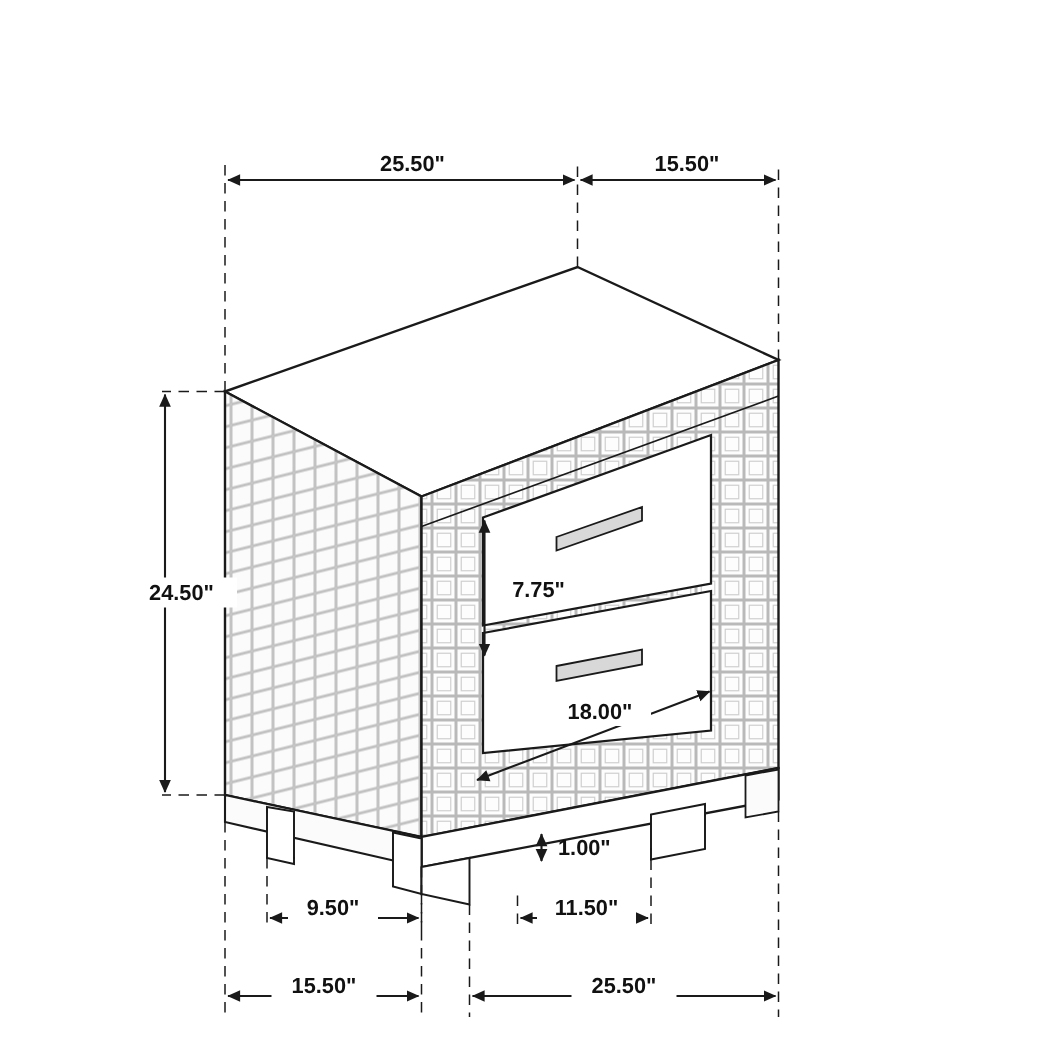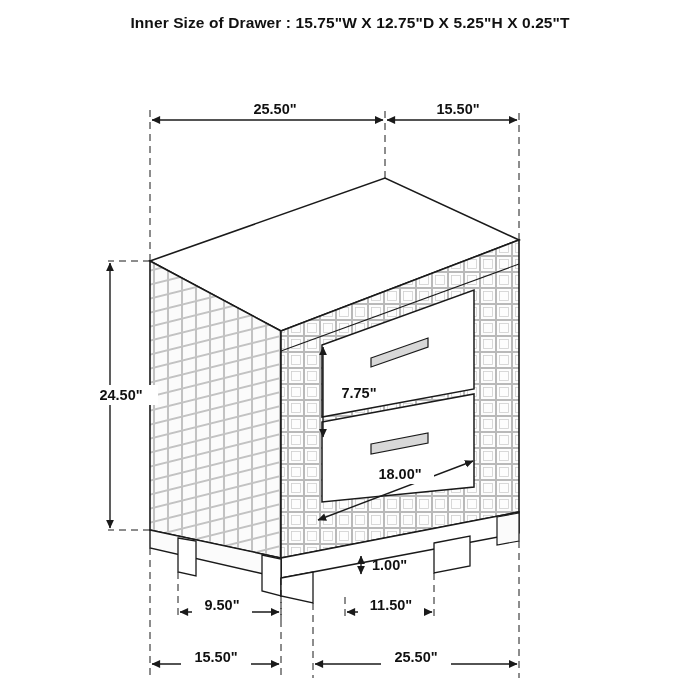--- a/index.html
+++ b/index.html
@@ -45,21 +45,20 @@
     font-size: 14.5px;
     font-weight: bold;
     fill: #111111;
   }
 </style>
 </head>
 <body>
 
 <div id="stage">
 
-  <div id="title">Inner Size of Drawer : 15.75"W X 12.75"D X 5.25"H X 0.25"T</div>
 
   <svg id="diagram" viewBox="0 0 700 700">
     <defs>
       <marker id="arrHead" markerWidth="9" markerHeight="9" refX="8" refY="4.5" orient="auto" markerUnits="userSpaceOnUse">
         <path d="M0,0.6 L8.6,4.5 L0,8.4 z" fill="#1a1a1a"></path>
       </marker>
       <marker id="arrTail" markerWidth="9" markerHeight="9" refX="0.5" refY="4.5" orient="auto" markerUnits="userSpaceOnUse">
         <path d="M8.6,0.6 L0,4.5 L8.6,8.4 z" fill="#1a1a1a"></path>
       </marker>
       <pattern id="weave" width="16" height="16" patternUnits="userSpaceOnUse" patternTransform="rotate(0)">

